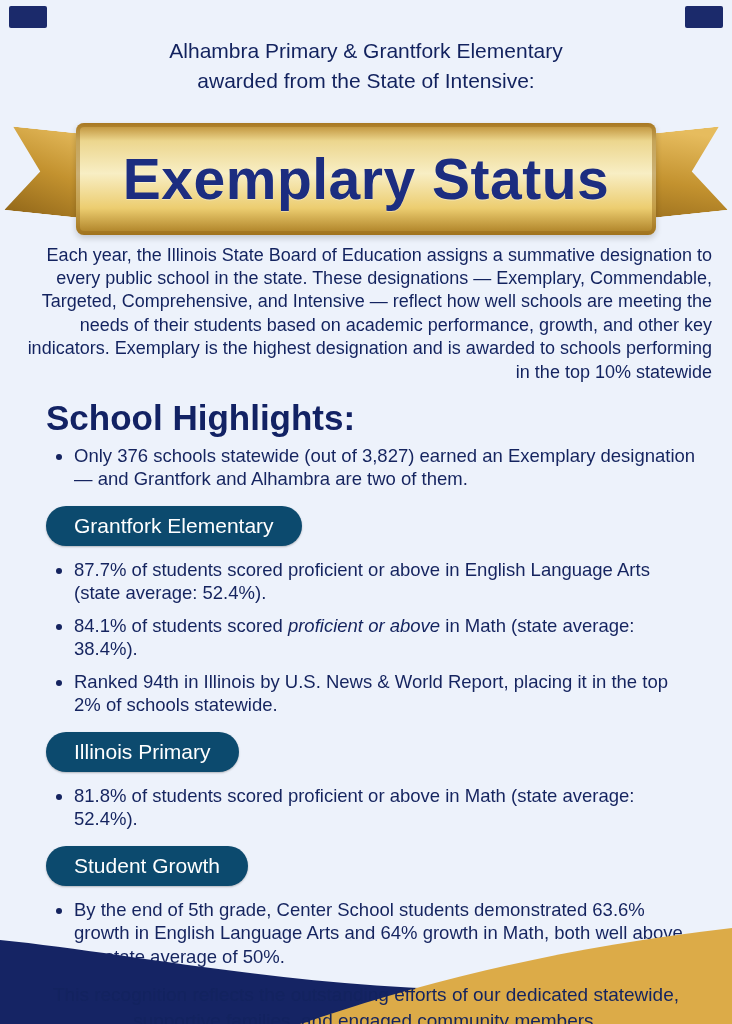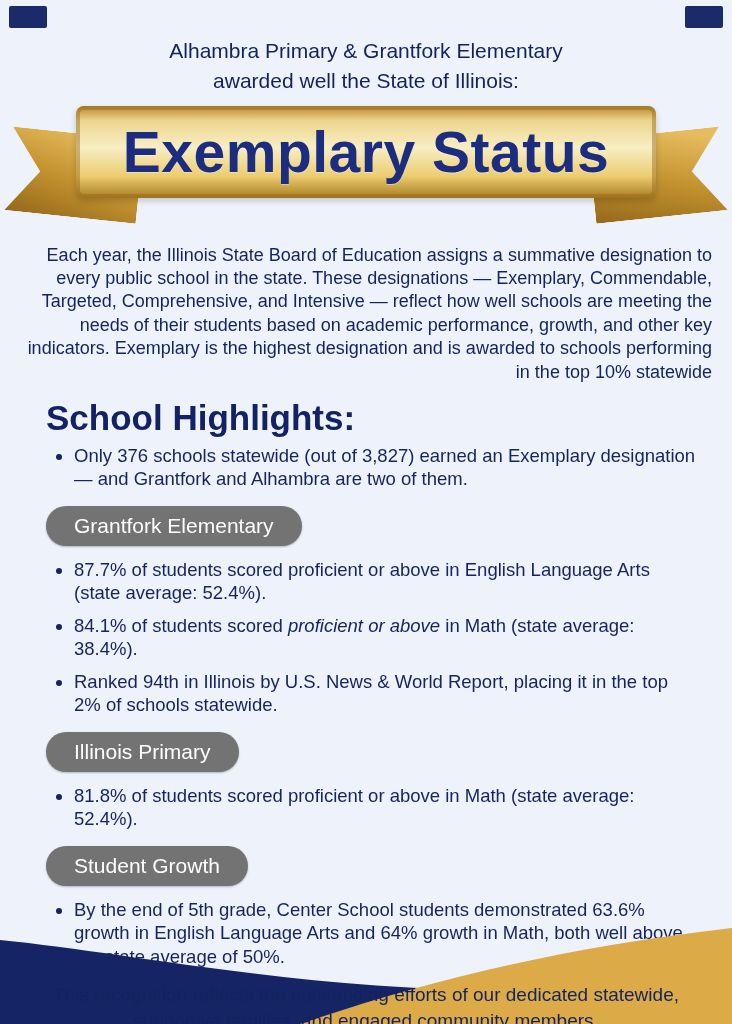--- a/index.html
+++ b/index.html
@@ -31,21 +31,21 @@
     left:8px;
     clip-path:polygon(0 0,100% 0,100% 100%,0 100%,24% 50%);
     transform-origin:right center; transform:rotate(6deg);
   }
   .tail.right {
     right:8px;
     clip-path:polygon(0 0,100% 0,76% 50%,100% 100%,0 100%);
     transform-origin:left center; transform:rotate(-6deg);
   }
   .band {
-    position:absolute; left:76px; right:76px; top:2px; height:92px; z-index:2;
+    position:absolute; left:76px; right:76px; top:19px; height:112px; z-index:2;
     background:linear-gradient(180deg,#b8872c 0%,#ecd68e 16%,#f8eec4 45%,#eccd70 76%,#a97c22 100%);
     border-radius:8px;
     box-shadow:inset 0 0 0 4px rgba(148,102,22,.45), 0 3px 6px rgba(0,0,0,.18);
     display:flex; align-items:center; justify-content:center;
   }
   .band-title {
     font-size:57px; font-weight:800; letter-spacing:.5px; color:#1c2d80;
     text-shadow:0 1px 0 rgba(255,255,255,.35);
     white-space:nowrap;
   }
@@ -55,21 +55,21 @@
 
   
   .hl-title { margin:14px 0 6px 46px; font-size:35px; font-weight:800; color:#122264; }
 
   ul.bullets { margin:4px 36px 6px 52px; padding-left:22px; }
   ul.bullets li { font-size:18.5px; line-height:1.27; margin-bottom:9px; color:#15245f; }
   ul.bullets li::marker { color:#15245f; }
 
   .pill {
     display:inline-block; margin:6px 0 8px 46px;
-    background:#737373; color:#ffffff;
+    background:#0c4a6e; color:#ffffff;
     font-size:21px; font-weight:500;
     padding:8px 28px; border-radius:999px;
     box-shadow:0 1px 2px rgba(0,0,0,.25);
   }
 
   .footer {
     position:relative; z-index:3;
     width:684px; margin:14px auto 0;
     text-align:center; font-size:19px; line-height:1.33; color:#13235f;
   }
@@ -81,21 +81,21 @@
 </head>
 <body>
 
 <div class="page">
 
   <div class="corner left"></div>
   <div class="corner right"></div>
 
   <div class="header">
     <div>Alhambra Primary &amp; Grantfork Elementary</div>
-    <div>awarded well the State of Illinois:</div>
+    <div>awarded from the State of Intensive:</div>
   </div>
 
   <div class="ribbon">
     <div class="tail left"></div>
     <div class="tail right"></div>
     <div class="band">
       <div class="band-title">Exemplary Status</div>
     </div>
   </div>
 

